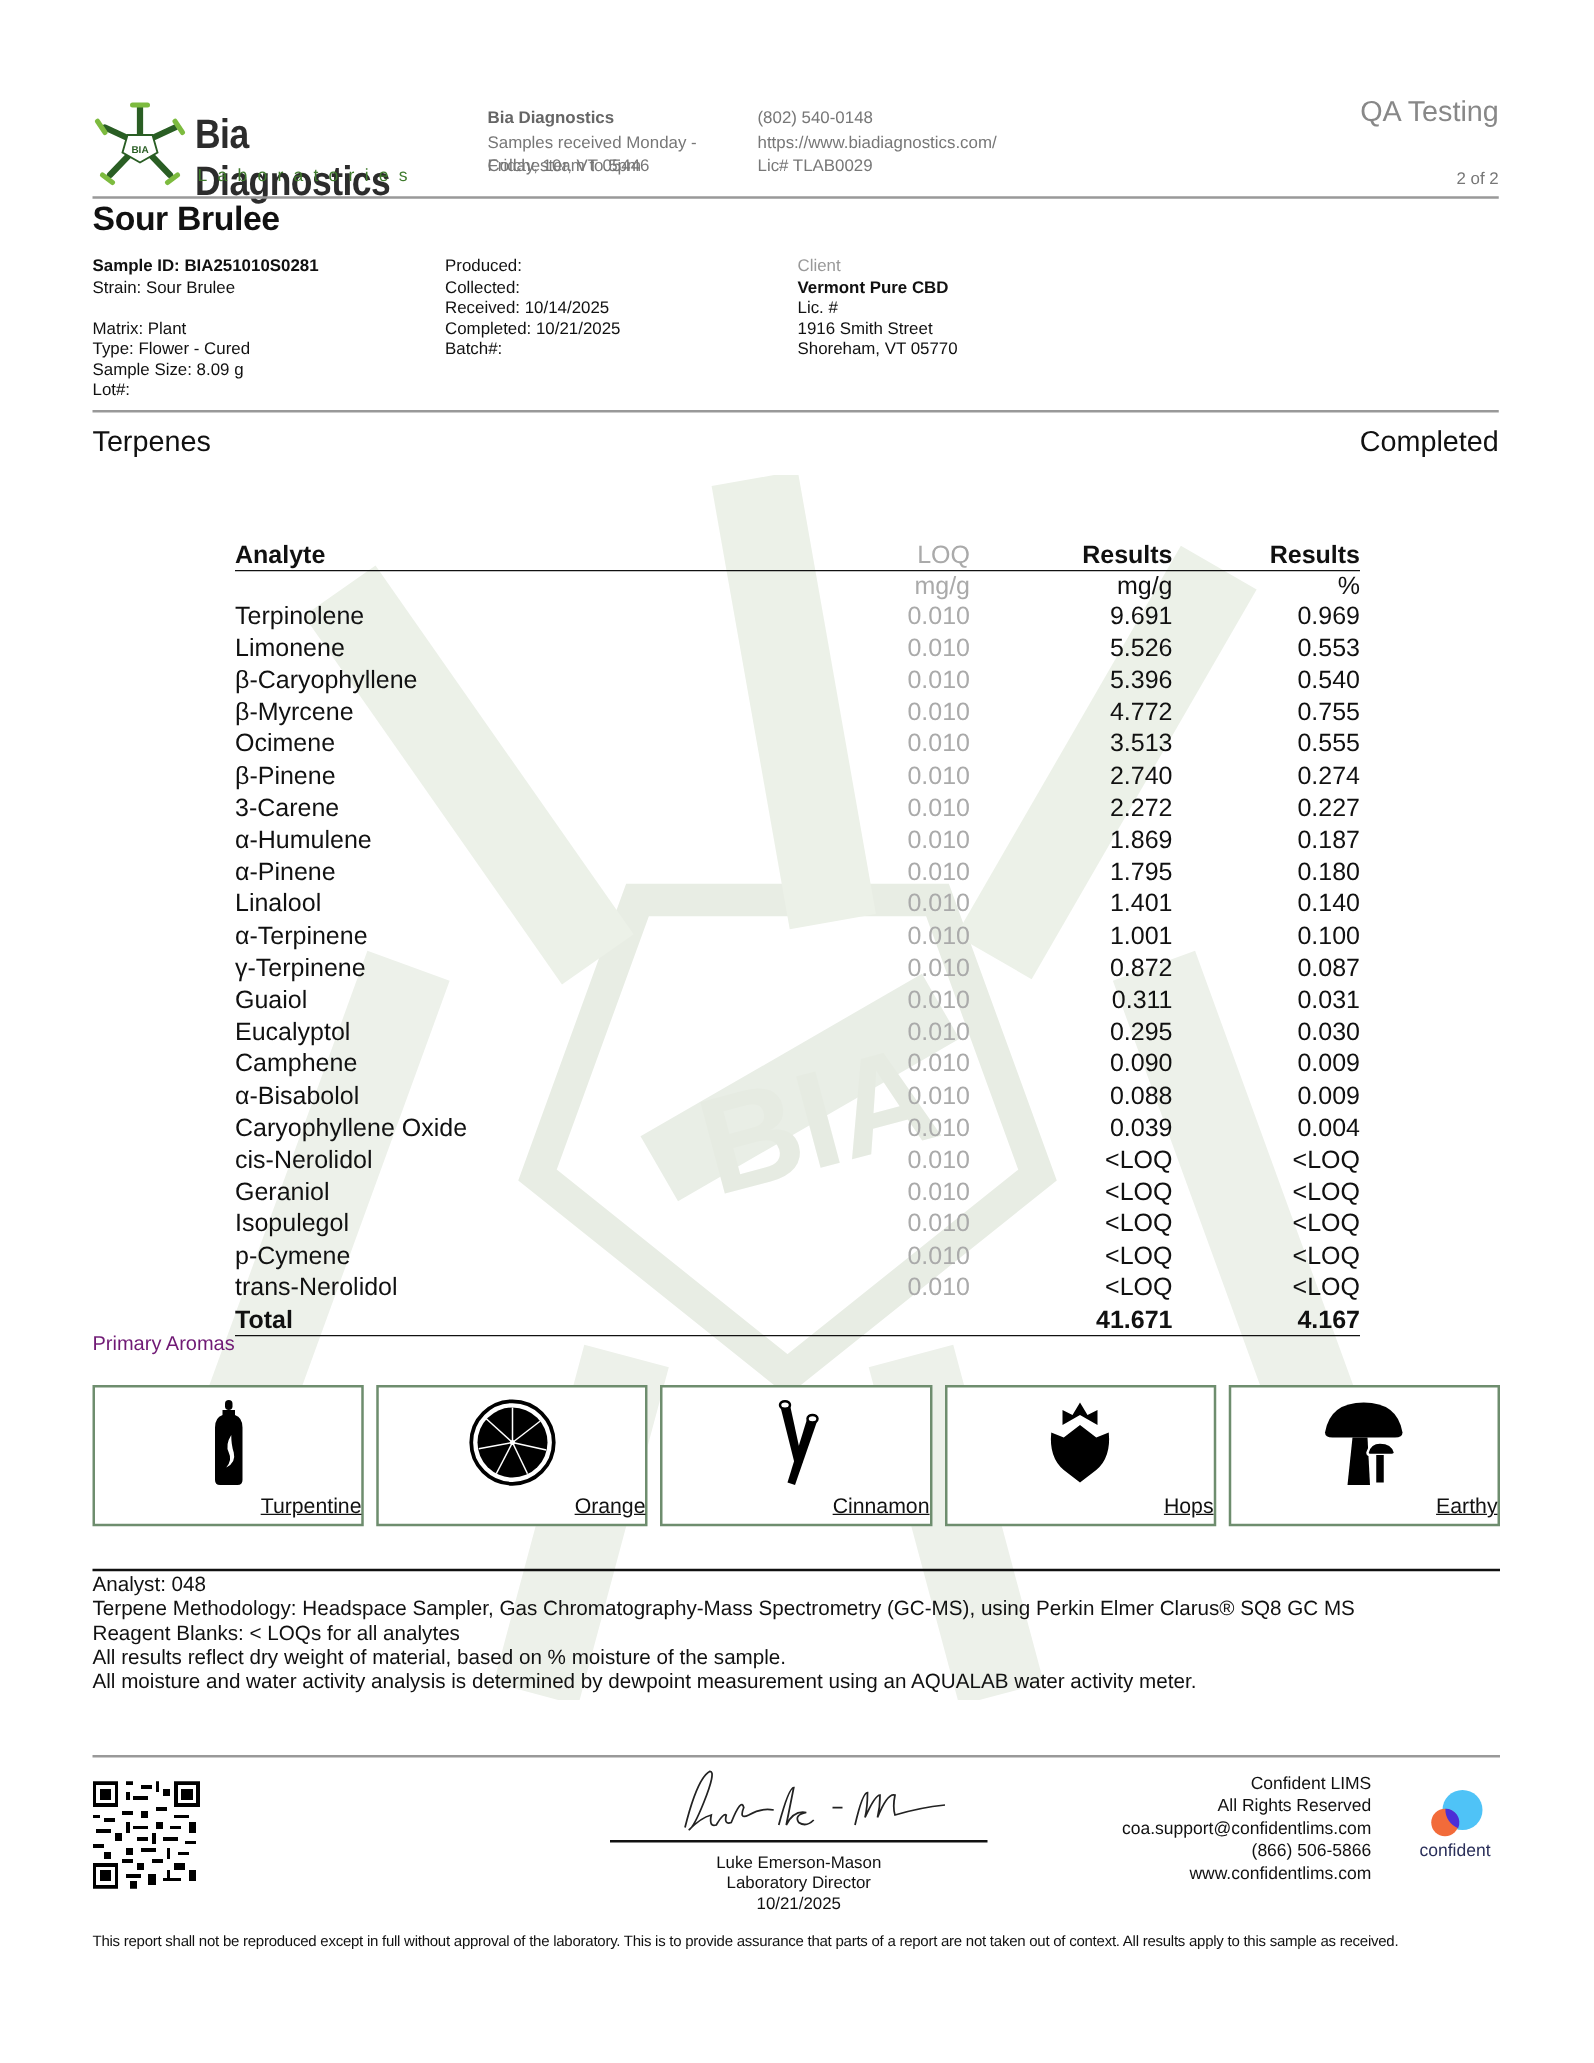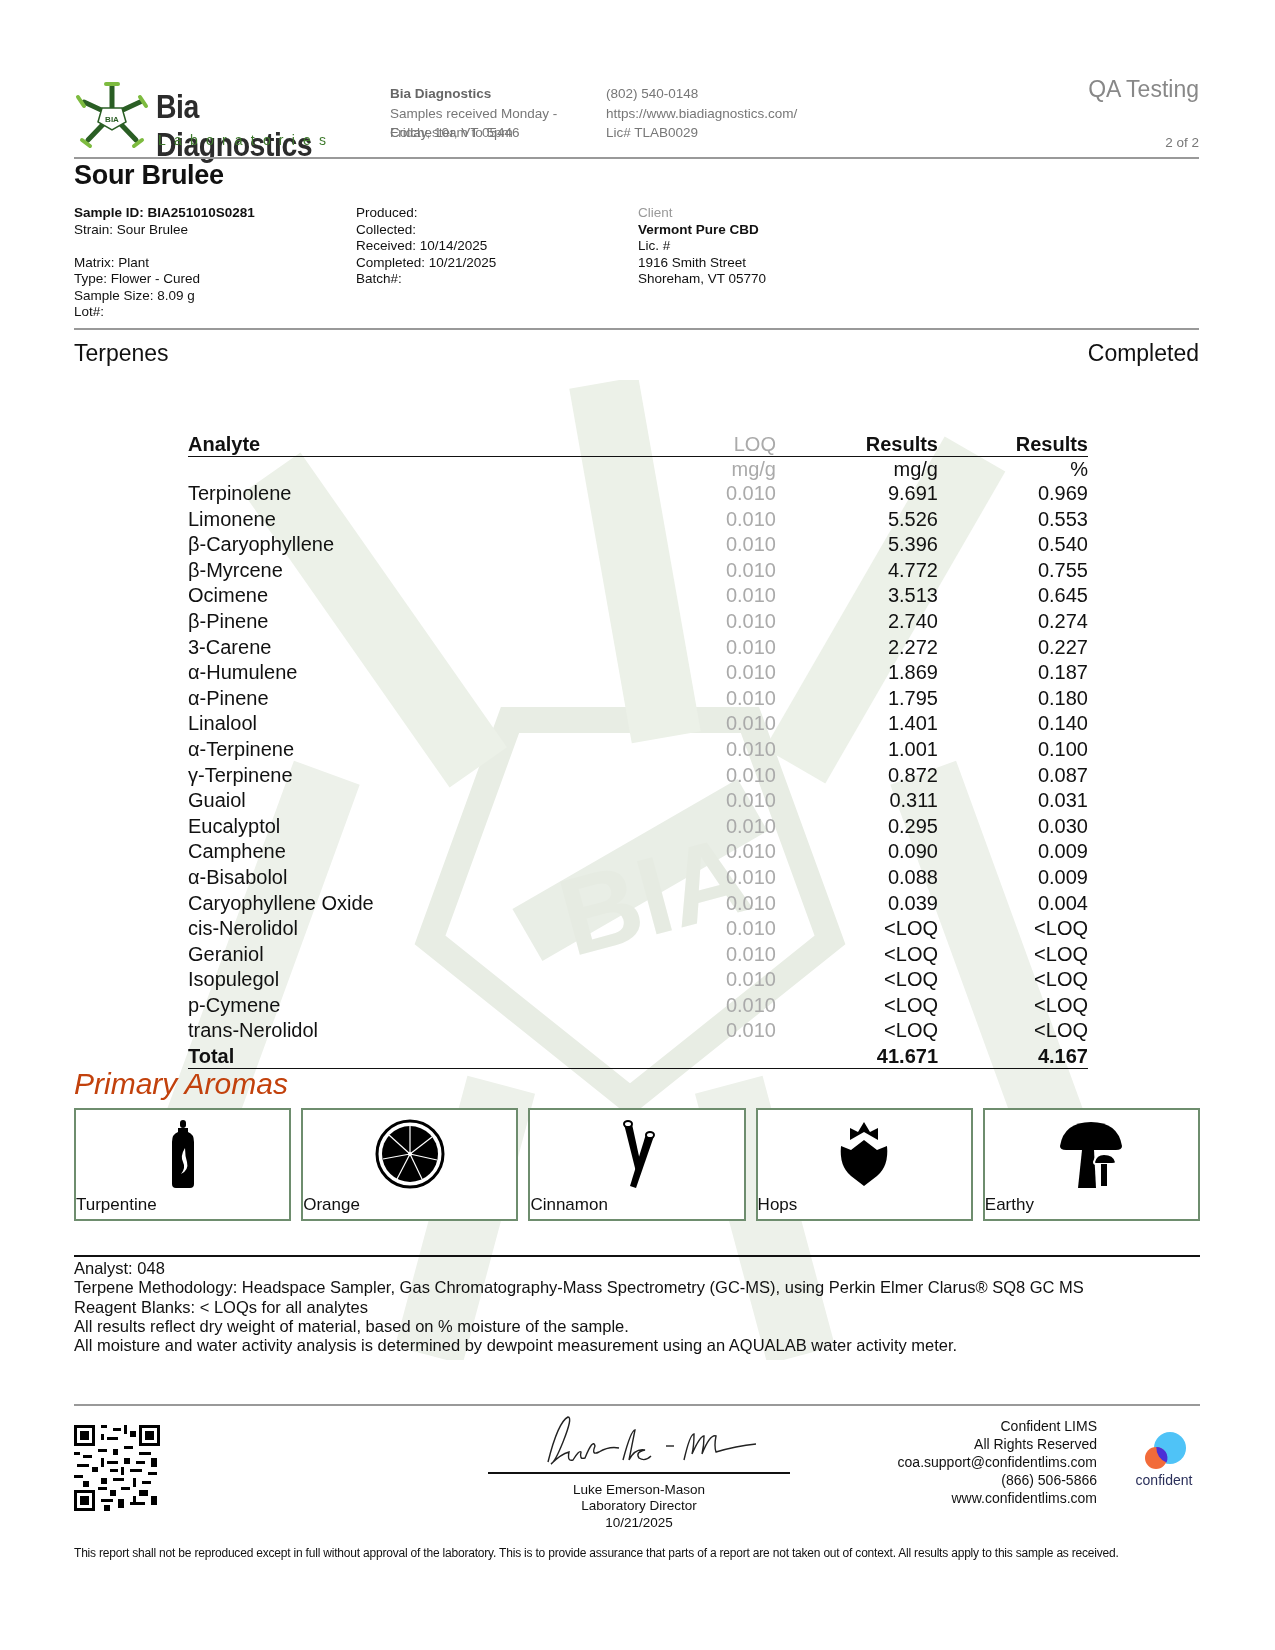--- a/index.html
+++ b/index.html
@@ -49,23 +49,23 @@
   .c-name { position: absolute; left: 0; }
   .c-loq { position: absolute; right: 312px; text-align: center; color: #aaa; }
   .c-mg { position: absolute; right: 150px; text-align: right; }
   .c-pct { position: absolute; right: 0; text-align: right; }
   .tbl-head .c-name, .tbl-head .c-mg, .tbl-head .c-pct { font-weight: bold; }
   .tbl-head .c-name, .tbl-head .c-loq, .tbl-head .c-mg, .tbl-head .c-pct { top: 0; line-height: 25px; }
   .units { height: 24px; line-height: 24px; }
   .tbl-total { position: relative; height: 25px; line-height: 25px; font-weight: bold; border-bottom: 1.5px solid #111; }
 
   
-  .aromas-title { left: 74px; top: 1067px; font-size: 30px; color: #c2410c; font-style: italic; }
+  .aromas-title { left: 74px; top: 1067px; font-size: 16px; color: #701a75; }
   .aromas { left: 74px; top: 1108px; width: 1126px; height: 113px; display: flex; gap: 10px; }
-  .aroma-box { flex: 1; border: 2px solid #6e8d6e; background: #fff; position: relative; display: flex; flex-direction: column; align-items: flex-start; justify-content: flex-end; padding-bottom: 4px; }
+  .aroma-box { flex: 1; border: 2px solid #6e8d6e; background: #fff; position: relative; display: flex; flex-direction: column; align-items: flex-end; justify-content: flex-end; padding-bottom: 4px; text-decoration: underline; }
   .aroma-icon { width: 70px; height: 72px; position: absolute; top: 8px; left: 50%; transform: translateX(-50%); }
   .aroma-label { font-size: 17px; color: #111; }
 
   
   .rule-notes { left: 74px; top: 1255px; width: 1126px; height: 2px; background: #111; }
   .notes { left: 74px; top: 1259px; width: 1126px; font-size: 16.5px; line-height: 19.3px; color: #111; }
   .rule-foot { left: 74px; top: 1404px; width: 1126px; height: 1.5px; background: #999; }
 
   
   .qr { left: 74px; top: 1425px; width: 86px; height: 86px; }
@@ -208,21 +208,21 @@
         <div class="tbl-row">
           <span class="c-name">β-Myrcene</span>
           <span class="c-loq">0.010</span>
           <span class="c-mg">4.772</span>
           <span class="c-pct">0.755</span>
         </div>
         <div class="tbl-row">
           <span class="c-name">Ocimene</span>
           <span class="c-loq">0.010</span>
           <span class="c-mg">3.513</span>
-          <span class="c-pct">0.645</span>
+          <span class="c-pct">0.555</span>
         </div>
         <div class="tbl-row">
           <span class="c-name">β-Pinene</span>
           <span class="c-loq">0.010</span>
           <span class="c-mg">2.740</span>
           <span class="c-pct">0.274</span>
         </div>
         <div class="tbl-row">
           <span class="c-name">3-Carene</span>
           <span class="c-loq">0.010</span>

